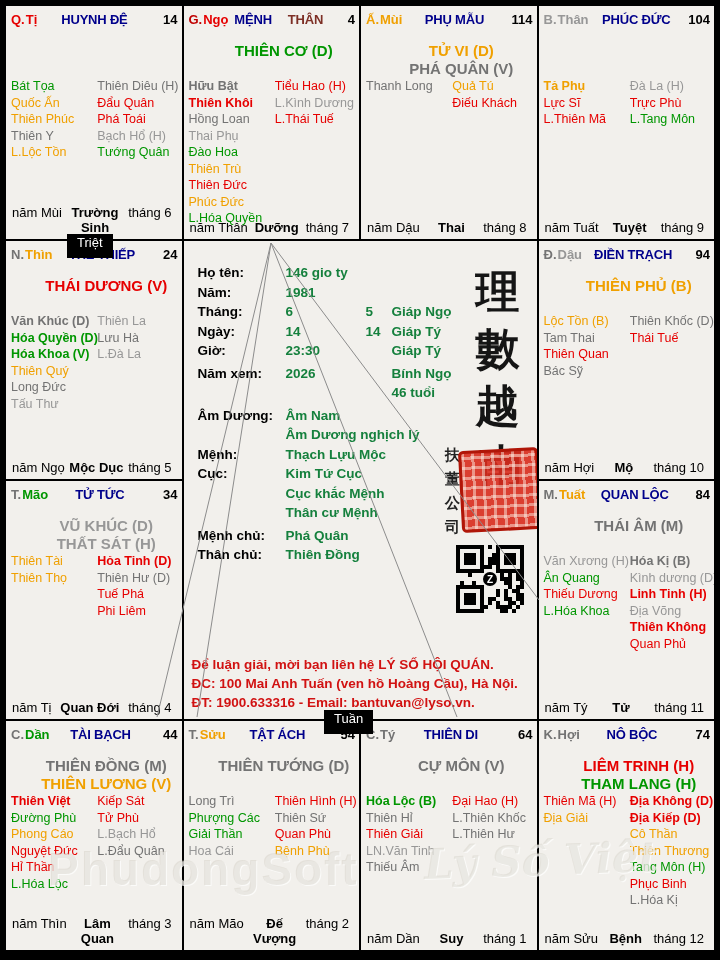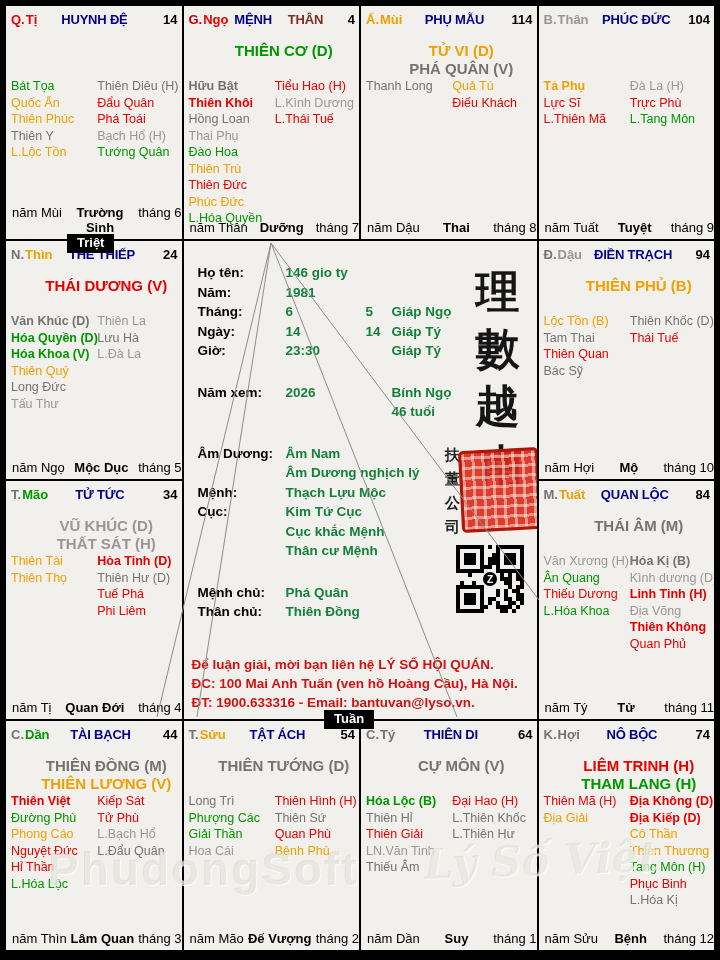--- a/index.html
+++ b/index.html
@@ -17,48 +17,48 @@
   .pnum{min-width:26px;text-align:right;color:#000;}
   
   .mains{padding-top:13px;height:39px;text-align:center;font-weight:bold;font-size:15px;line-height:18px;overflow:hidden;padding-left:25px;}
   
   .cols{position:absolute;left:0;right:0;top:72px;font-size:12.5px;line-height:16.5px;}
   .colL{position:absolute;left:5px;top:0;}
   .colR{position:absolute;left:52%;top:0;}
   .star{white-space:nowrap;}
   .b{font-weight:bold;}
   
-  .pfoot{position:absolute;left:6px;right:0;bottom:4px;display:flex;font-size:13px;color:#000;}
+  .pfoot{position:absolute;left:6px;right:10px;bottom:4px;display:flex;font-size:13px;color:#000;}
   .pfoot .stage{flex:1;text-align:center;font-weight:bold;}
   
   .c-red{color:#e60000;} .c-darkred{color:#c00000;} .c-green{color:#009600;}
   .c-orange{color:#f0a000;} .c-gray{color:#979797;} .c-black{color:#737373;}
   
   .center{grid-area:2/2/4/4;background:#f2f0ec;position:relative;overflow:hidden;}
   #fields{padding-top:24px;position:relative;z-index:2;}
   .f-row{display:grid;grid-template-columns:88px 80px 26px auto;padding-left:14px;height:19.5px;
          font-size:13.5px;font-weight:bold;white-space:nowrap;}
-  .f-gap{margin-top:22px;}
+  .f-gap{margin-top:3px;}
   .f-lab{color:#000;}
   .f-val,.f-mid,.f-cc{color:#15803d;}
   .contact{position:absolute;left:8px;top:414px;color:#d11212;font-weight:bold;font-size:13.5px;line-height:19px;z-index:3;white-space:nowrap;}
   
   .calli{position:absolute;left:281px;top:22px;width:66px;text-align:center;z-index:2;
          font-family:"DejaVu Serif",serif;font-weight:bold;font-size:44px;line-height:57px;color:#151515;}
   .calli-nam{position:absolute;left:296px;top:196px;font-family:"DejaVu Serif",serif;font-weight:bold;font-size:44px;color:#151515;z-index:1;}
   .calli-col{position:absolute;left:258px;top:202px;width:22px;text-align:center;z-index:2;
          font-family:"DejaVu Serif",serif;font-weight:bold;font-size:15px;line-height:24px;color:#222;}
   .seal{position:absolute;left:276px;top:208px;width:74px;height:76px;z-index:3;
         background:rgba(216,42,28,.9);border:3px solid #b01608;border-radius:5px;transform:rotate(-3deg);
         background-image:repeating-linear-gradient(0deg,rgba(255,255,245,.45) 0 3px,transparent 3px 10px),
                          repeating-linear-gradient(90deg,rgba(255,255,245,.45) 0 3px,transparent 3px 10px);}
   #qr{position:absolute;left:272px;top:304px;width:68px;height:68px;z-index:4;background:#f2f0ec;}
   
-  .badge{position:absolute;background:#000;color:#fff;font-size:13px;font-weight:bold;
-         padding:0 10px;height:19px;line-height:17px;z-index:9;}
+  .badge{position:absolute;background:#000;color:#fff;font-size:13px;font-weight:normal;
+         padding:0 10px;height:24px;line-height:17px;z-index:9;}
   #triet{left:67px;top:234px;}
   #tuan{left:324px;top:710px;}
   #lines{position:absolute;left:0;top:0;z-index:5;pointer-events:none;}
   .wm{position:absolute;z-index:1;font-weight:bold;pointer-events:none;}
   #wm1{left:48px;top:842px;font-size:46px;letter-spacing:2px;color:rgba(200,195,183,.35);text-shadow:1px 1px 0 rgba(255,255,255,.7);}
   #wm2{left:424px;top:836px;font-size:42px;font-style:italic;font-family:"DejaVu Serif",serif;
        color:rgba(200,195,183,.32);text-shadow:1px 1px 0 rgba(255,255,255,.7);transform:rotate(-2deg);}
 </style>
 </head>
 <body>

